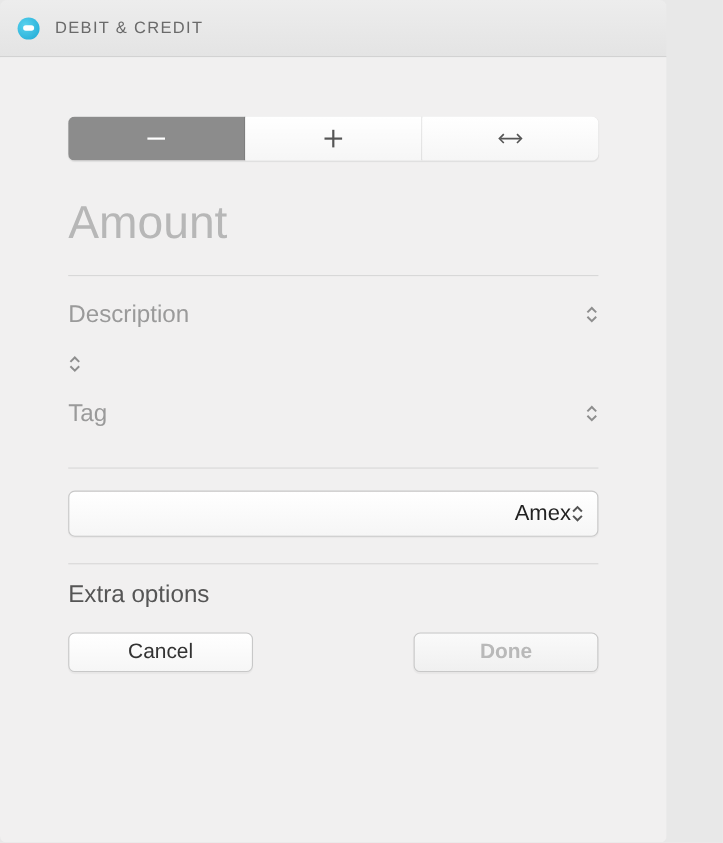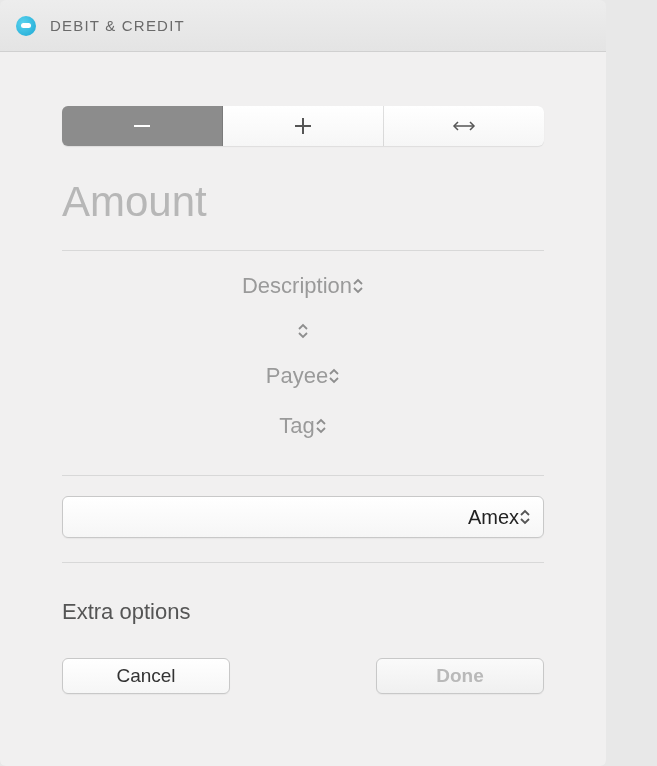--- a/index.html
+++ b/index.html
@@ -109,21 +109,21 @@
       border: none;
       border-top: 1px solid #d8d8d8;
       margin: 24px 0 0 0;
     }
     .form-rows {
       margin-top: 10px;
     }
     .form-row {
       display: flex;
       align-items: center;
-      justify-content: center;
+      justify-content: space-between;
       padding: 12px 0;
       font-size: 22px;
       font-weight: 300;
       color: #9a9a9a;
       cursor: pointer;
     }
     .stepper {
       display: flex;
       flex-direction: column;
       color: #8e8e8e;
@@ -149,29 +149,29 @@
       display: flex;
       align-items: center;
       justify-content: flex-end;
       padding: 0 12px;
       font-size: 20px;
       color: #222;
       cursor: pointer;
       box-shadow: 0 1px 1px rgba(0,0,0,0.04);
     }
     .extra-label {
-      margin-top: 36px;
+      margin-top: 14px;
       font-size: 22px;
       font-weight: 400;
       color: #555;
     }
     .buttons {
       display: flex;
       justify-content: space-between;
-      margin-top: 33px;
+      margin-top: 22px;
     }
     .btn {
       width: 168px;
       height: 36px;
       border-radius: 6px;
       border: 1px solid #c8c8c8;
       font-size: 19px;
       cursor: pointer;
       background: linear-gradient(#ffffff, #f6f6f6);
       color: #333;
@@ -233,29 +233,20 @@
         </div>
         <div class="form-row">
           <span class="stepper">
             <svg width="12" height="16" viewBox="0 0 12 16">
               <polyline points="2,6 6,2 10,6" fill="none" stroke="#8e8e8e" stroke-width="1.8"></polyline>
               <polyline points="2,10 6,14 10,10" fill="none" stroke="#8e8e8e" stroke-width="1.8"></polyline>
             </svg>
           </span>
         </div>
         <div class="form-row">
-          <span>Payee</span>
-          <span class="stepper">
-            <svg width="12" height="16" viewBox="0 0 12 16">
-              <polyline points="2,6 6,2 10,6" fill="none" stroke="#8e8e8e" stroke-width="1.8"></polyline>
-              <polyline points="2,10 6,14 10,10" fill="none" stroke="#8e8e8e" stroke-width="1.8"></polyline>
-            </svg>
-          </span>
-        </div>
-        <div class="form-row">
           <span>Tag</span>
           <span class="stepper">
             <svg width="12" height="16" viewBox="0 0 12 16">
               <polyline points="2,6 6,2 10,6" fill="none" stroke="#8e8e8e" stroke-width="1.8"></polyline>
               <polyline points="2,10 6,14 10,10" fill="none" stroke="#8e8e8e" stroke-width="1.8"></polyline>
             </svg>
           </span>
         </div>
       </div>
 

